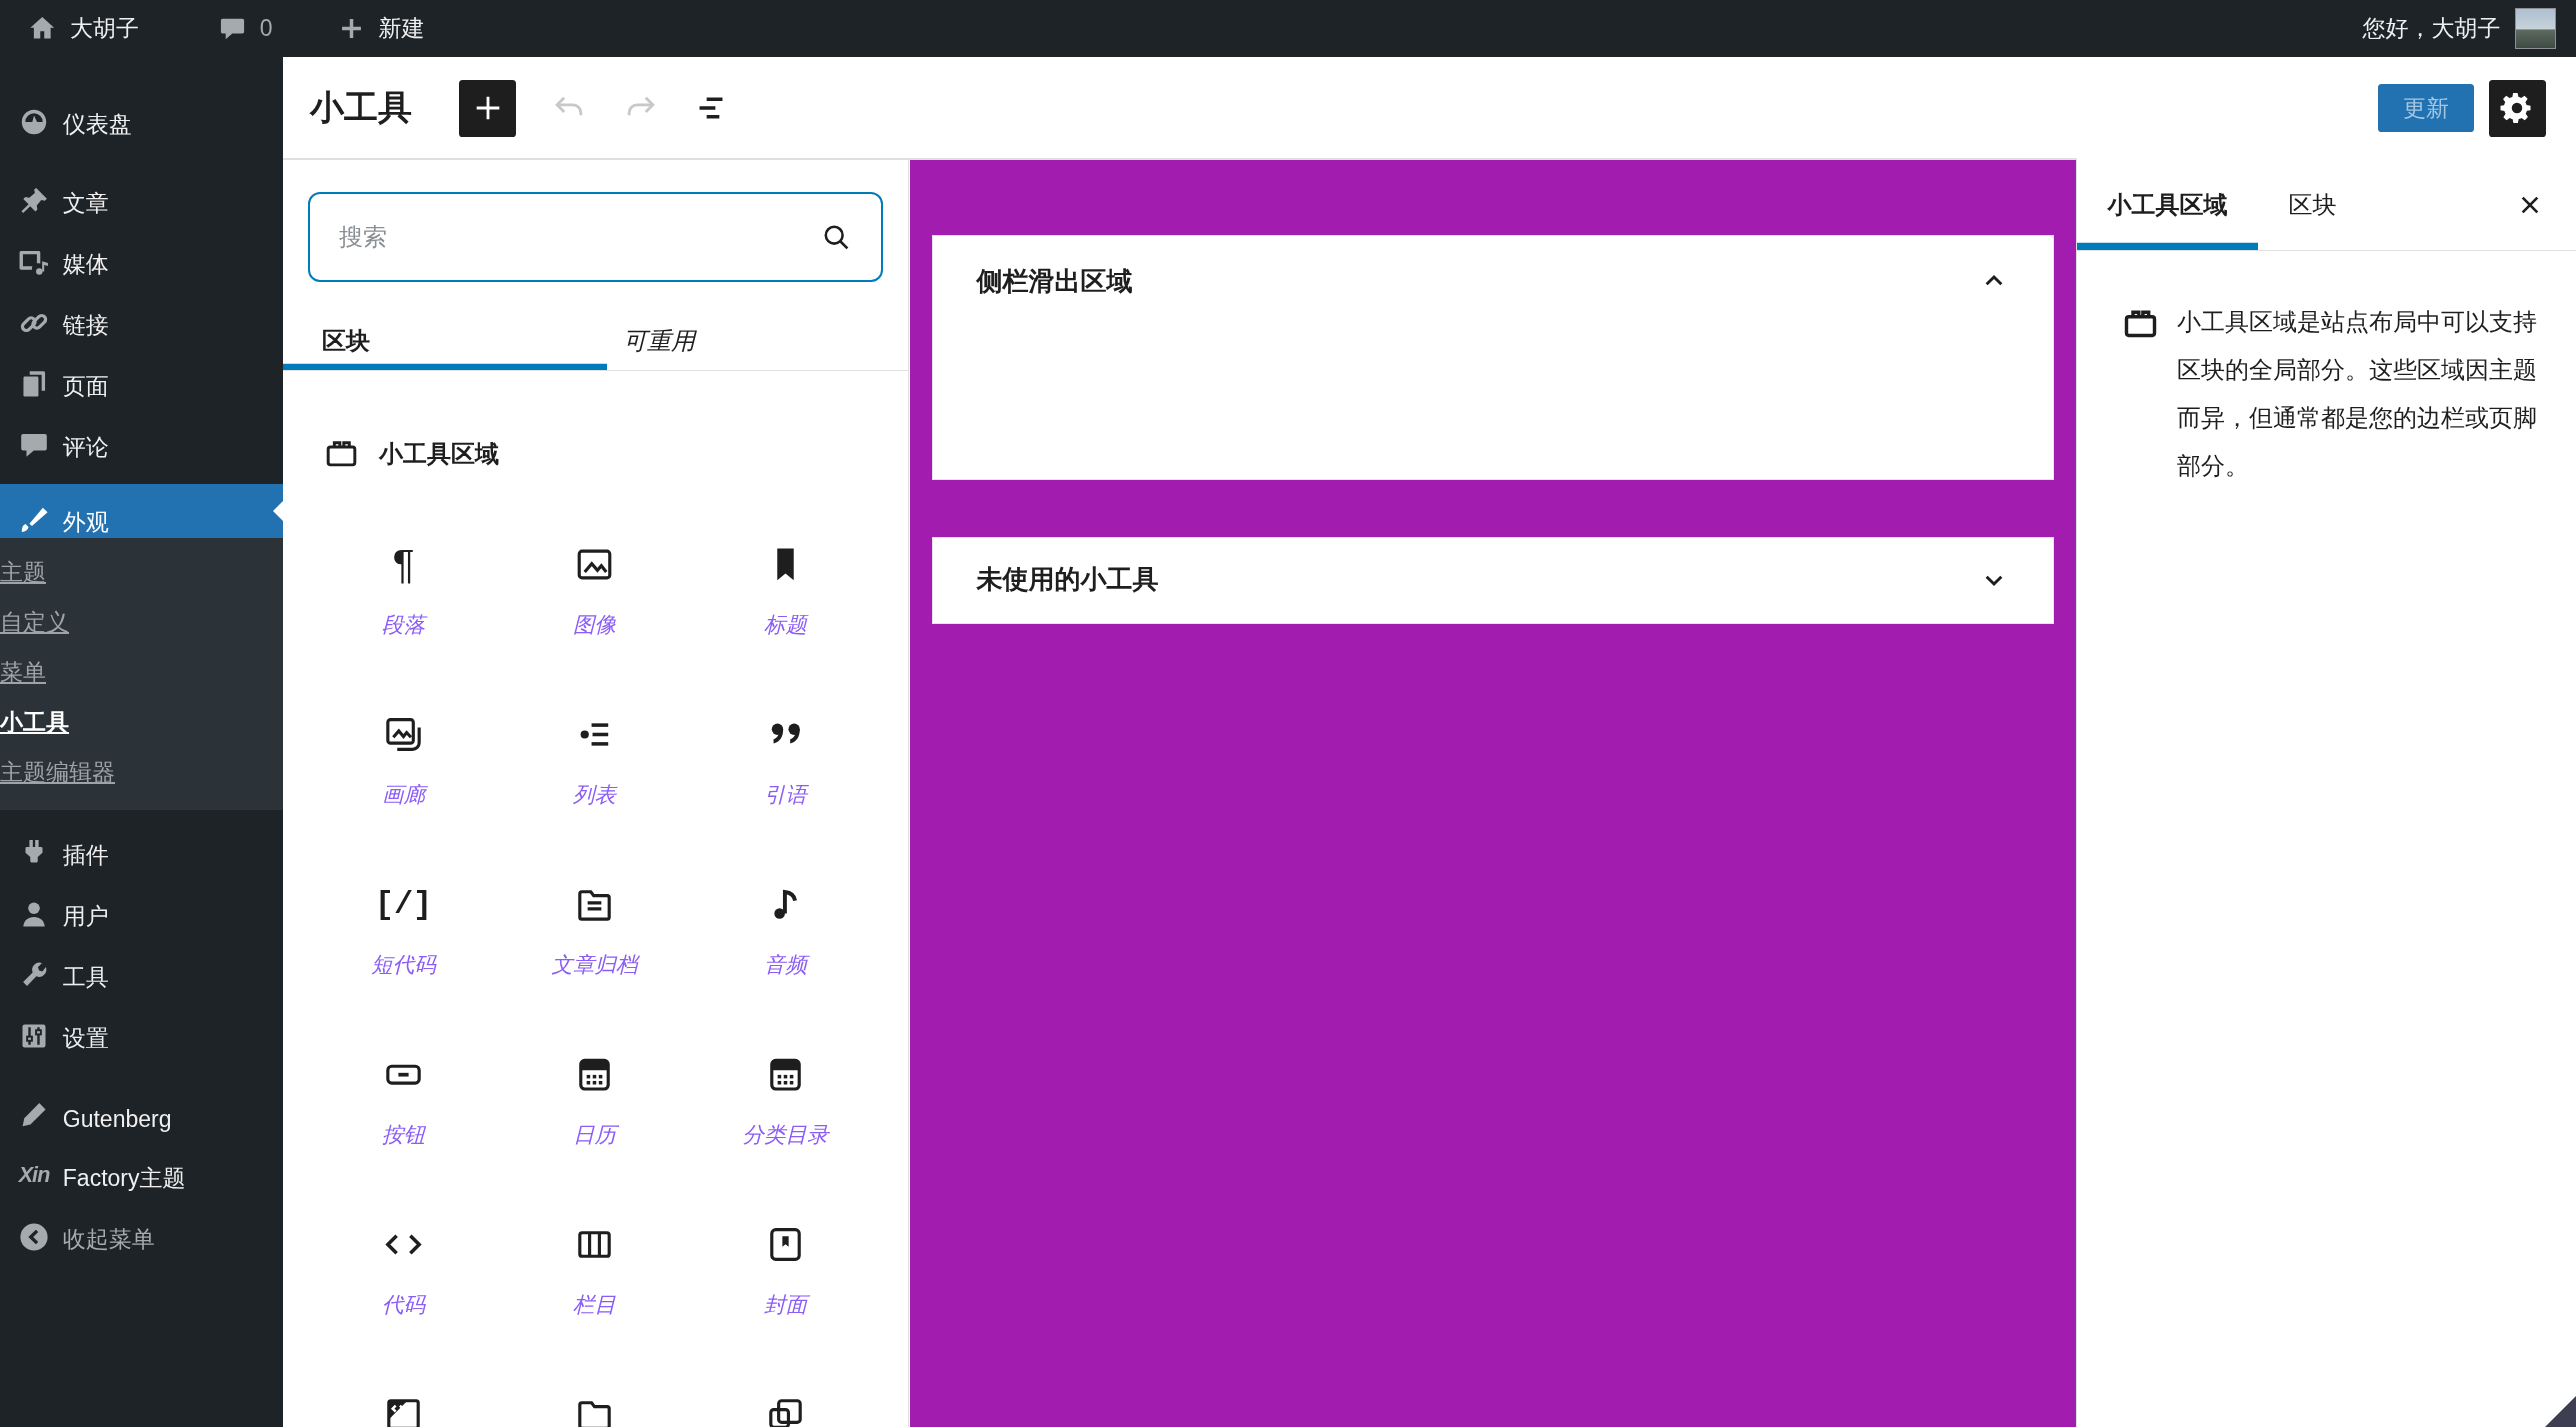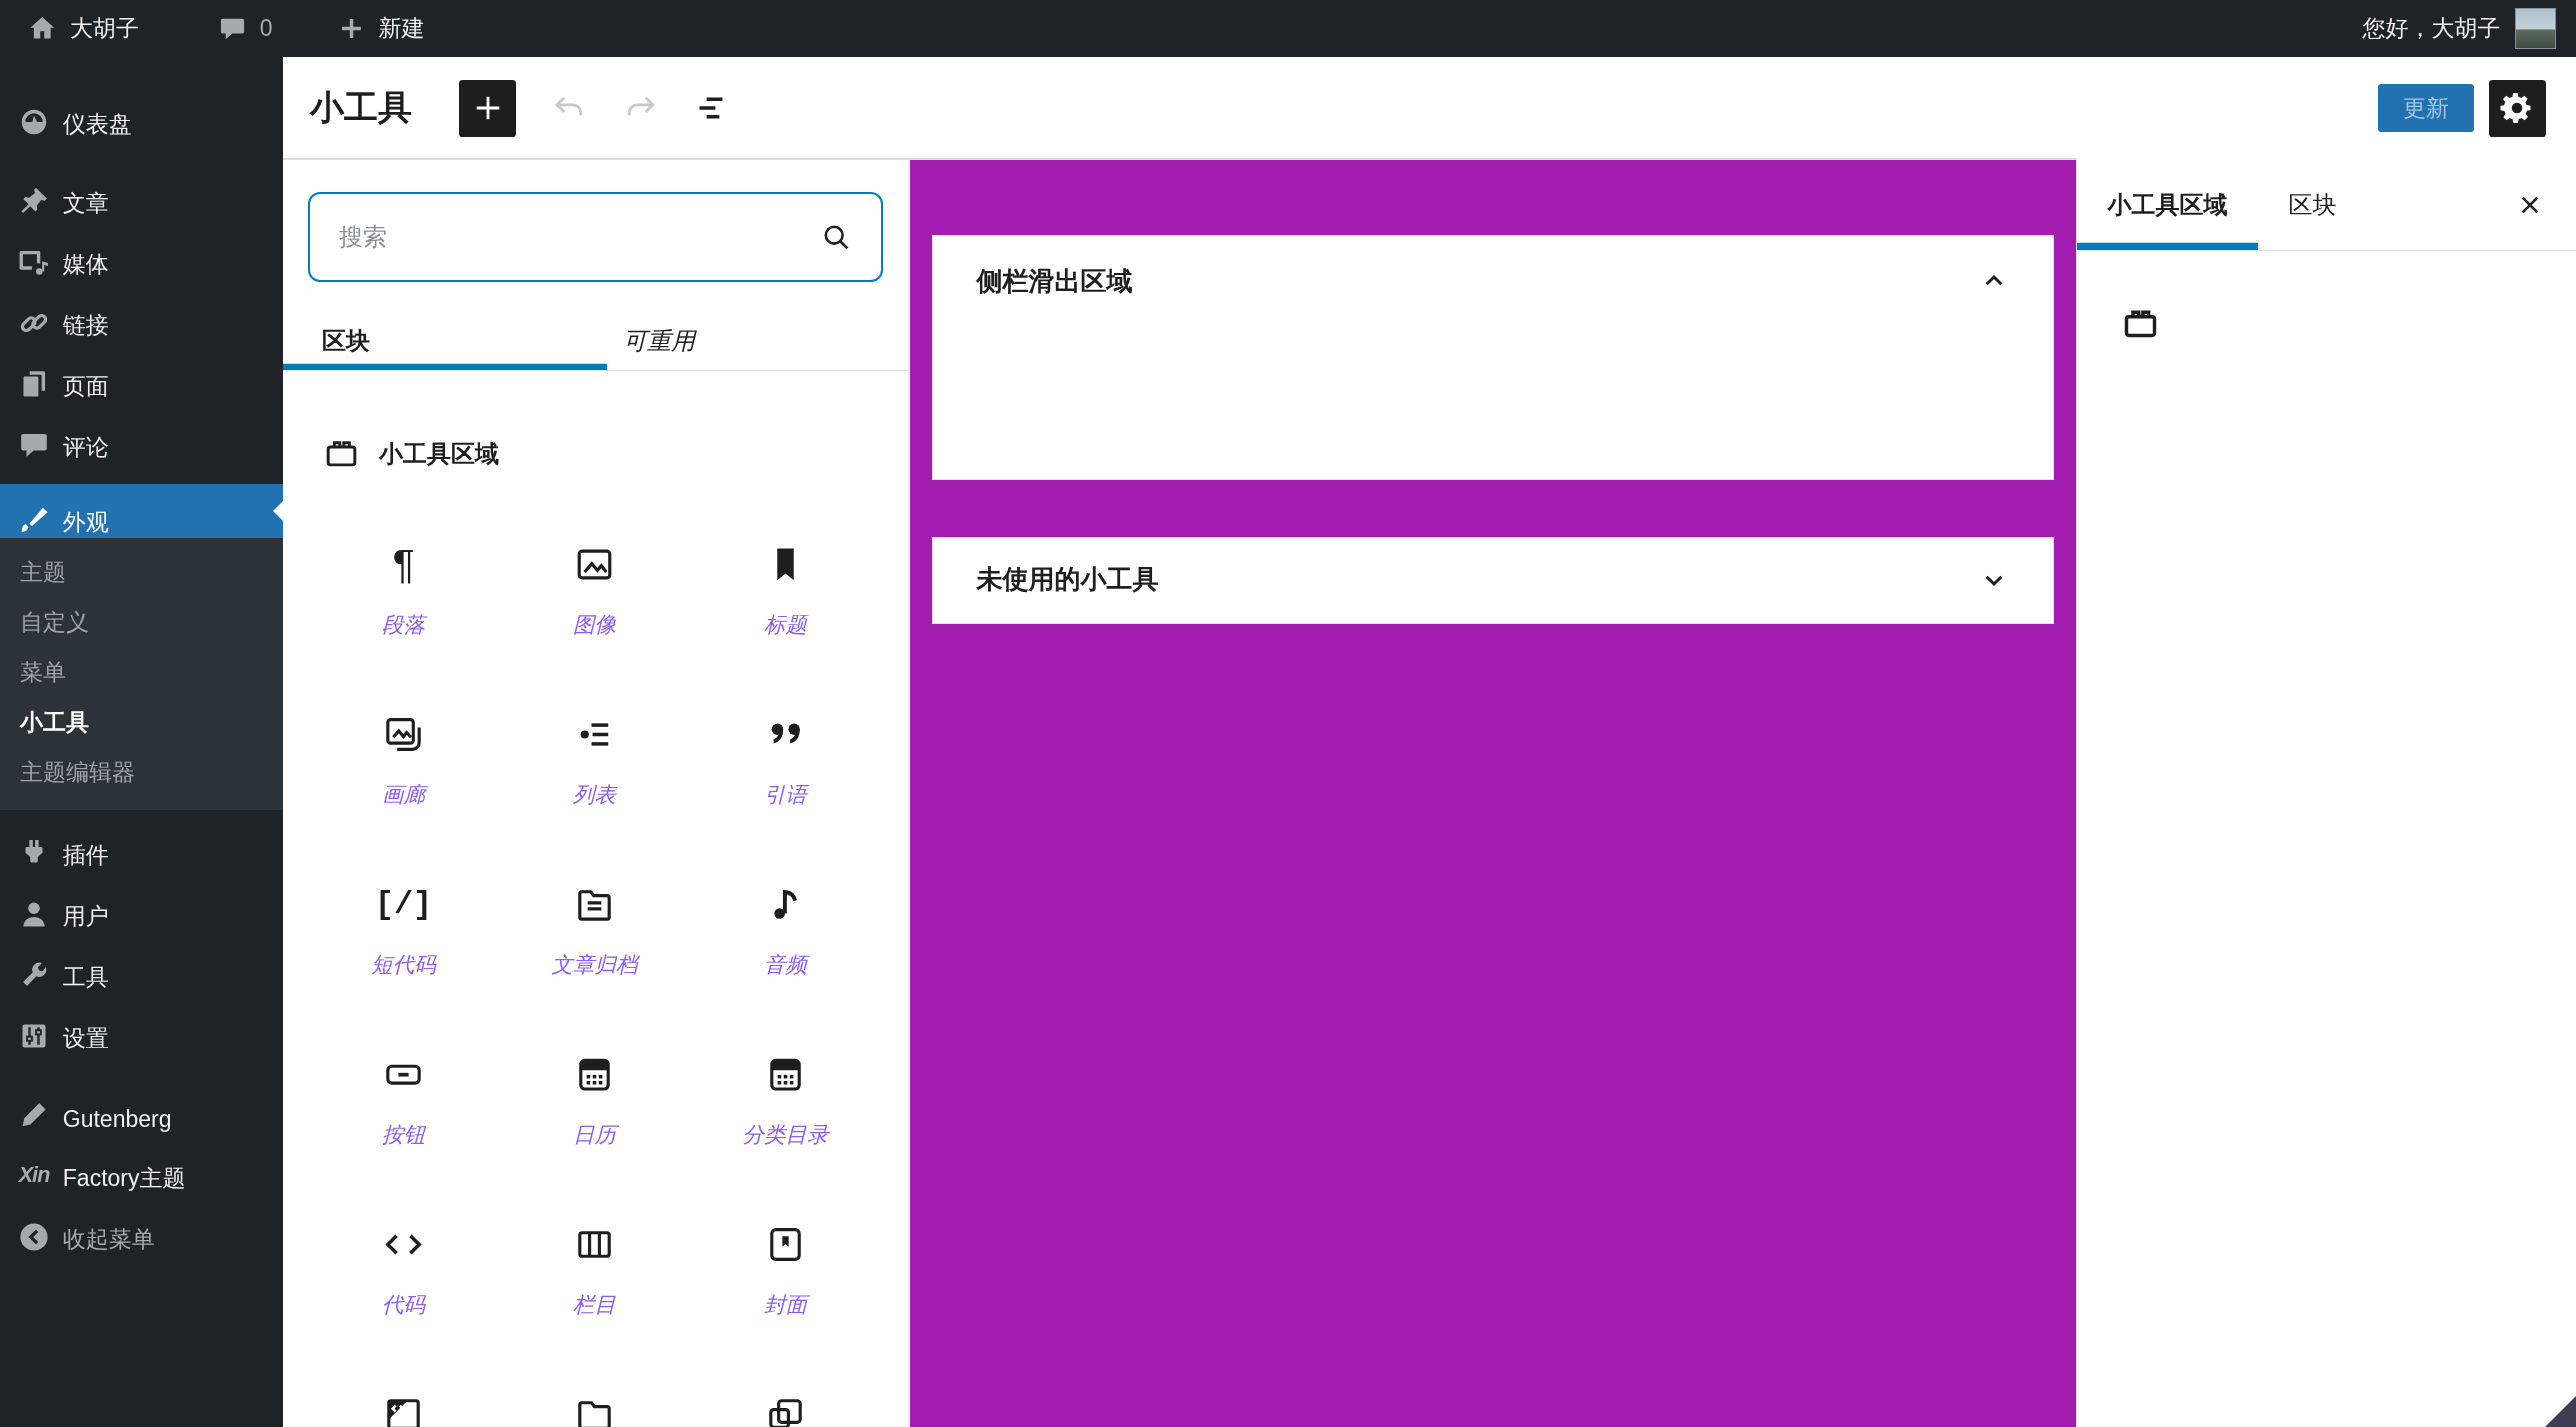--- a/index.html
+++ b/index.html
@@ -20,21 +20,21 @@
   .adminmenu{position:absolute;top:57px;left:0;width:283px;height:1371px;background:#1d2327;}
   .mitem{height:61px;display:flex;align-items:flex-end;gap:10.8px;padding-left:16px;
          color:#f0f0f1;font-size:23px;cursor:pointer;white-space:nowrap;}
   .mitem .mi{width:36px;height:36px;display:flex;align-items:center;justify-content:center;color:#a7aaad;flex:none;}
   .mitem.active{background:#2271b1;color:#fff;height:54px;position:relative;}
   .mitem.active .mi{color:#fff;}
   .mitem.active::after{content:'';position:absolute;right:0;top:50%;transform:translateY(-50%);
          border:10.8px solid transparent;border-right:10.8px solid #fff;}
   .mgap-lg{height:21.5px;}.mgap{height:18px;}
   .submenu{background:#2c3338;padding:9px 0 12.6px;}
-  .smitem{height:50px;line-height:50px;padding-left:20px;color:#9ea3a8;font-size:23px;cursor:pointer;}
+  .smitem{height:50px;line-height:50px;color:#9ea3a8;font-size:23px;cursor:pointer;text-decoration:underline;}
   .smitem.current{color:#fff;font-weight:bold;}
   .xin-logo{font-style:italic;font-weight:bold;font-size:21.5px;color:#a7aaad;letter-spacing:-0.9px;}
 
   
   .ed-header{position:absolute;top:57px;left:283px;width:2293px;height:102px;background:#fff;
              display:flex;align-items:center;}
   .hdr-border{position:absolute;top:158px;left:283px;width:1794px;height:1.8px;background:#e0e0e0;}
   .hdr-title{margin-left:27px;font-size:34px;font-weight:600;}
   .btn-add{width:57px;height:57px;margin-left:47px;background:#1e1e1e;border:none;border-radius:3.6px;
            color:#fff;display:flex;align-items:center;justify-content:center;cursor:pointer;}
@@ -531,18 +531,19 @@
         </span>
       </button>
     </div>
     <div class="set-desc">
       <span class="wicon">
         <svg width="41" height="41" viewBox="0 0 24 24" fill="none" stroke="#1e1e1e" stroke-width="2">
             <rect x="3.8" y="8" width="16.4" height="11" rx="1.4"></rect>
             <path d="M7.6 8V5.4h3.4V8M13.4 8V5.4h3.4V8"></path>
           </svg>
       </span>
+      <p>小工具区域是站点布局中可以支持区块的全局部分。这些区域因主题而异，但通常都是您的边栏或页脚部分。</p>
     </div>
   </div>
 
   <div class="corner"></div>
 </div>
 
 
 </body></html>

